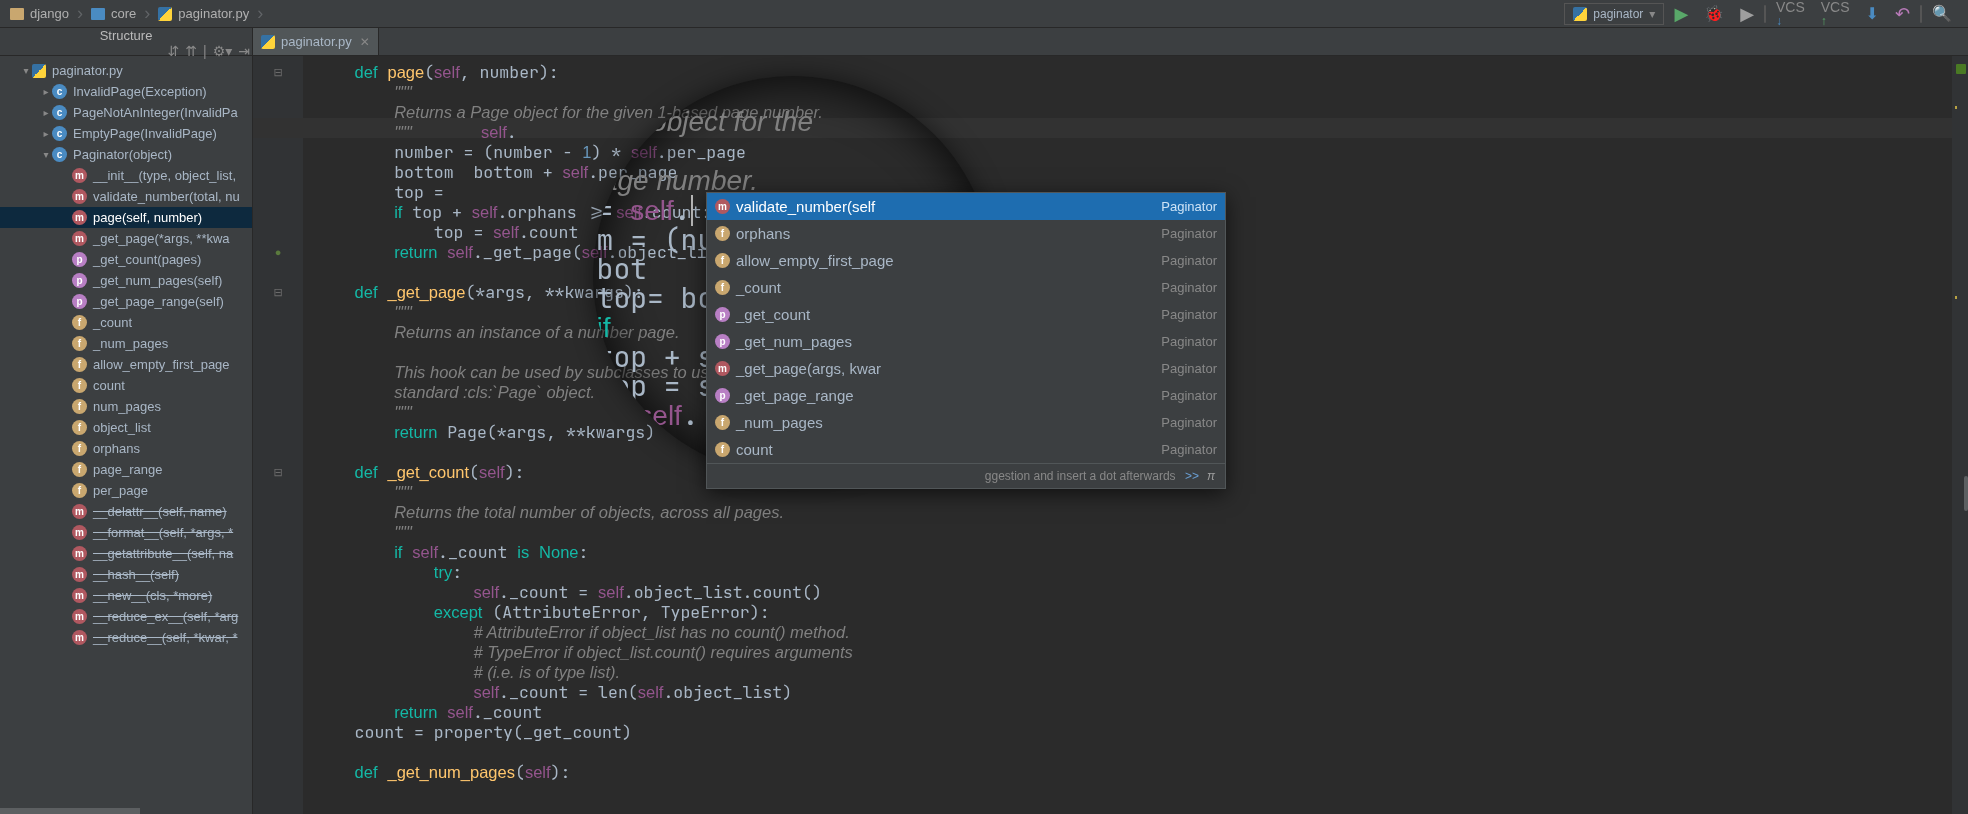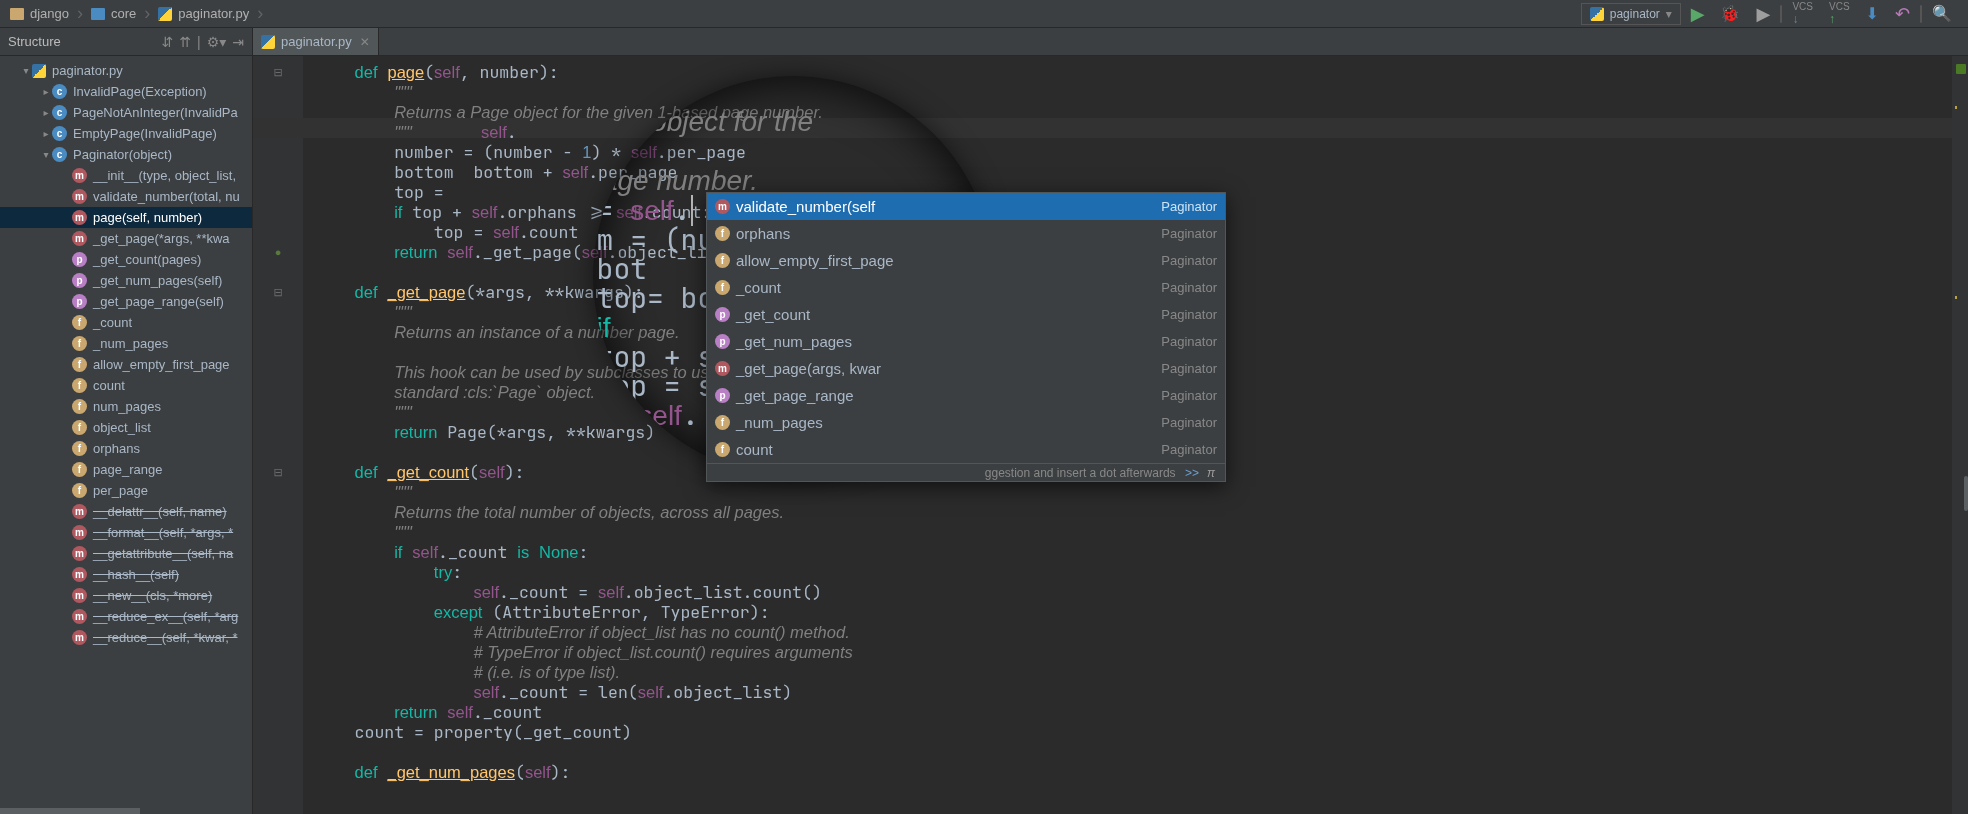--- a/index.html
+++ b/index.html
@@ -10,24 +10,24 @@
 .bc-sep { color:#606366; padding:0 4px; font-size:18px; }
 .folder-ic { width:14px; height:12px; background:#c9a76f; border-radius:1px; margin-right:6px; position:relative; }
 .folder-ic.blue { background:#4a8bc2; }
 .py-ic { width:14px; height:14px; background:linear-gradient(135deg,#3571a3 50%,#ffd43b 50%); border-radius:2px; margin-right:6px; }
 .tb-right { margin-left:auto; display:flex; align-items:center; gap:4px; padding-right:10px; }
 .tb-btn { height:22px; padding:0 6px; display:flex; align-items:center; cursor:pointer; border-radius:2px; }
 .run-cfg { background:#3c3f41; border:1px solid #555; height:22px; padding:0 8px; display:flex; align-items:center; font-size:12px; }
 .play-ic { color:#59a869; font-size:18px; }
 .bug-ic { color:#62b543; font-size:16px; }
 .grey-ic { color:#9e9e9e; font-size:18px; }
-.vcs-txt { font-size:10px; color:#888; line-height:1; }
+.vcs-txt { font-size:14px; color:#888; line-height:1; }
 .content { display:flex; height:786px; }
 .sidebar { width:253px; background:#3c3f41; border-right:1px solid #282828; display:flex; flex-direction:column; overflow:hidden; }
-.side-hdr { height:28px; background:#3c3f41; border-bottom:1px solid #282828; display:flex; align-items:center; padding:0 8px; }
+.side-hdr { height:28px; background:#3c3f41; border-bottom:1px solid #282828; display:flex; align-items:center; padding:0 2px;flex-direction:column; }
 .side-title { font-size:13px; color:#bbb; }
 .side-icons { margin-left:auto; display:flex; gap:6px; }
 .side-icbtn { color:#888; font-size:14px; cursor:pointer; }
 .tree { flex:1; overflow:hidden; font-size:13px; padding-top:4px; }
 .tree-row { height:21px; display:flex; align-items:center; padding-left:4px; cursor:pointer; white-space:nowrap; }
 .tree-row.sel { background:#0d293e; color:#fff; }
 .arrow { width:12px; text-align:center; font-size:10px; color:#888; display:inline-block; }
 .cls-ic { width:15px; height:15px; border-radius:50%; display:inline-flex; align-items:center; justify-content:center; font-size:10px; font-weight:bold; color:#fff; margin-right:6px; flex-shrink:0; }
 .ic-c { background:#4a8bc2; }
 .ic-m { background:#b05860; }
@@ -42,34 +42,34 @@
 .editor-area { flex:1; display:flex; flex-direction:column; position:relative; }
 .tabs { height:28px; background:#3c3f41; display:flex; align-items:center; border-bottom:1px solid #282828; }
 .tab { height:27px; display:flex; align-items:center; padding:0 8px; font-size:13px; background:#515658; border-right:1px solid #282828; }
 .tab-close { margin-left:8px; color:#888; font-size:12px; cursor:pointer; }
 .editor { flex:1; display:flex; position:relative; background:#2b2b2b; overflow:hidden; }
 .gutter { width:50px; background:#313335; padding-top:6px; }
 .gut-ic { height:20px; display:flex; align-items:center; justify-content:center; font-size:11px; color:#6b6b6b; }
 .gut-ic .c-green { color:#5a7a3d; }
 .code { flex:1; padding:6px 0 0 12px; font-family:"JetBrains Mono",Consolas,monospace; font-size:16.5px; line-height:20px; white-space:pre; position:relative; }
 .kw { color:#14b8a6; }
-.fn { color:#ffc66d;text-decoration:underline; }
+.fn { color:#ffc66d; }
 .self { color:#94558d; }
 .str { color:#808080; font-style:italic; }
 .num { color:#6897bb; }
 .com { color:#808080; font-style:italic; }
 .caret-line { background:#323232; position:absolute; left:0; right:0; height:20px; top:62px; z-index:0; }
 .magnify { position:absolute; left:340px; top:20px; width:400px; height:400px; border-radius:50%; overflow:hidden; z-index:4; box-shadow:inset 0 0 40px 8px rgba(0,0,0,0.7), 0 0 25px rgba(0,0,0,0.5); pointer-events:none; }
 .mag-inner { position:absolute; font-family:"JetBrains Mono",Consolas,monospace; font-size:28px; line-height:29px; color:#a9b7c6; top:30px; left:-30px; white-space:pre; }
 .popup { position:absolute; left:453px; top:136px; width:520px; background:#3c3f41; border:1px solid #515658; box-shadow:0 5px 20px rgba(0,0,0,0.6); z-index:6; font-family:"JetBrains Mono",Consolas,monospace; }
 .pop-row { height:27px; display:flex; align-items:center; padding:0 8px; font-size:15px; cursor:pointer; }
 .pop-row.sel { background:#1e6db0; color:#fff; }
 .pop-row.sel .pop-right { color:#cde3f6; }
 .pop-right { margin-left:auto; color:#888; font-size:13px; font-family:"Segoe UI",sans-serif; }
-.pop-hint { height:18px; background:#3c3f41; border-top:1px solid #515658; display:flex; align-items:center; justify-content:flex-end; padding:0 10px; font-size:12px; color:#888; font-family:"Segoe UI",sans-serif; }
+.pop-hint { height:25px; background:#3c3f41; border-top:1px solid #515658; display:flex; align-items:center; justify-content:flex-end; padding:0 10px; font-size:12px; color:#888; font-family:"Segoe UI",sans-serif; }
 .pop-hint a { color:#6a9fd4; text-decoration:none; margin-left:6px; }
 .pi { color:#9e9e9e; margin-left:8px; font-style:italic; }
 .minimap { position:absolute; right:0; top:0; width:16px; height:100%; background:#313335; }
 .mm-green { position:absolute; right:2px; top:8px; width:10px; height:10px; background:#4a7a24; border-radius:1px; }
 .mm-warn { position:absolute; left:3px; width:2px; height:3px; background:#b8a243; }
 </style>
 </head>
 <body>
 
 <div class="topbar">

